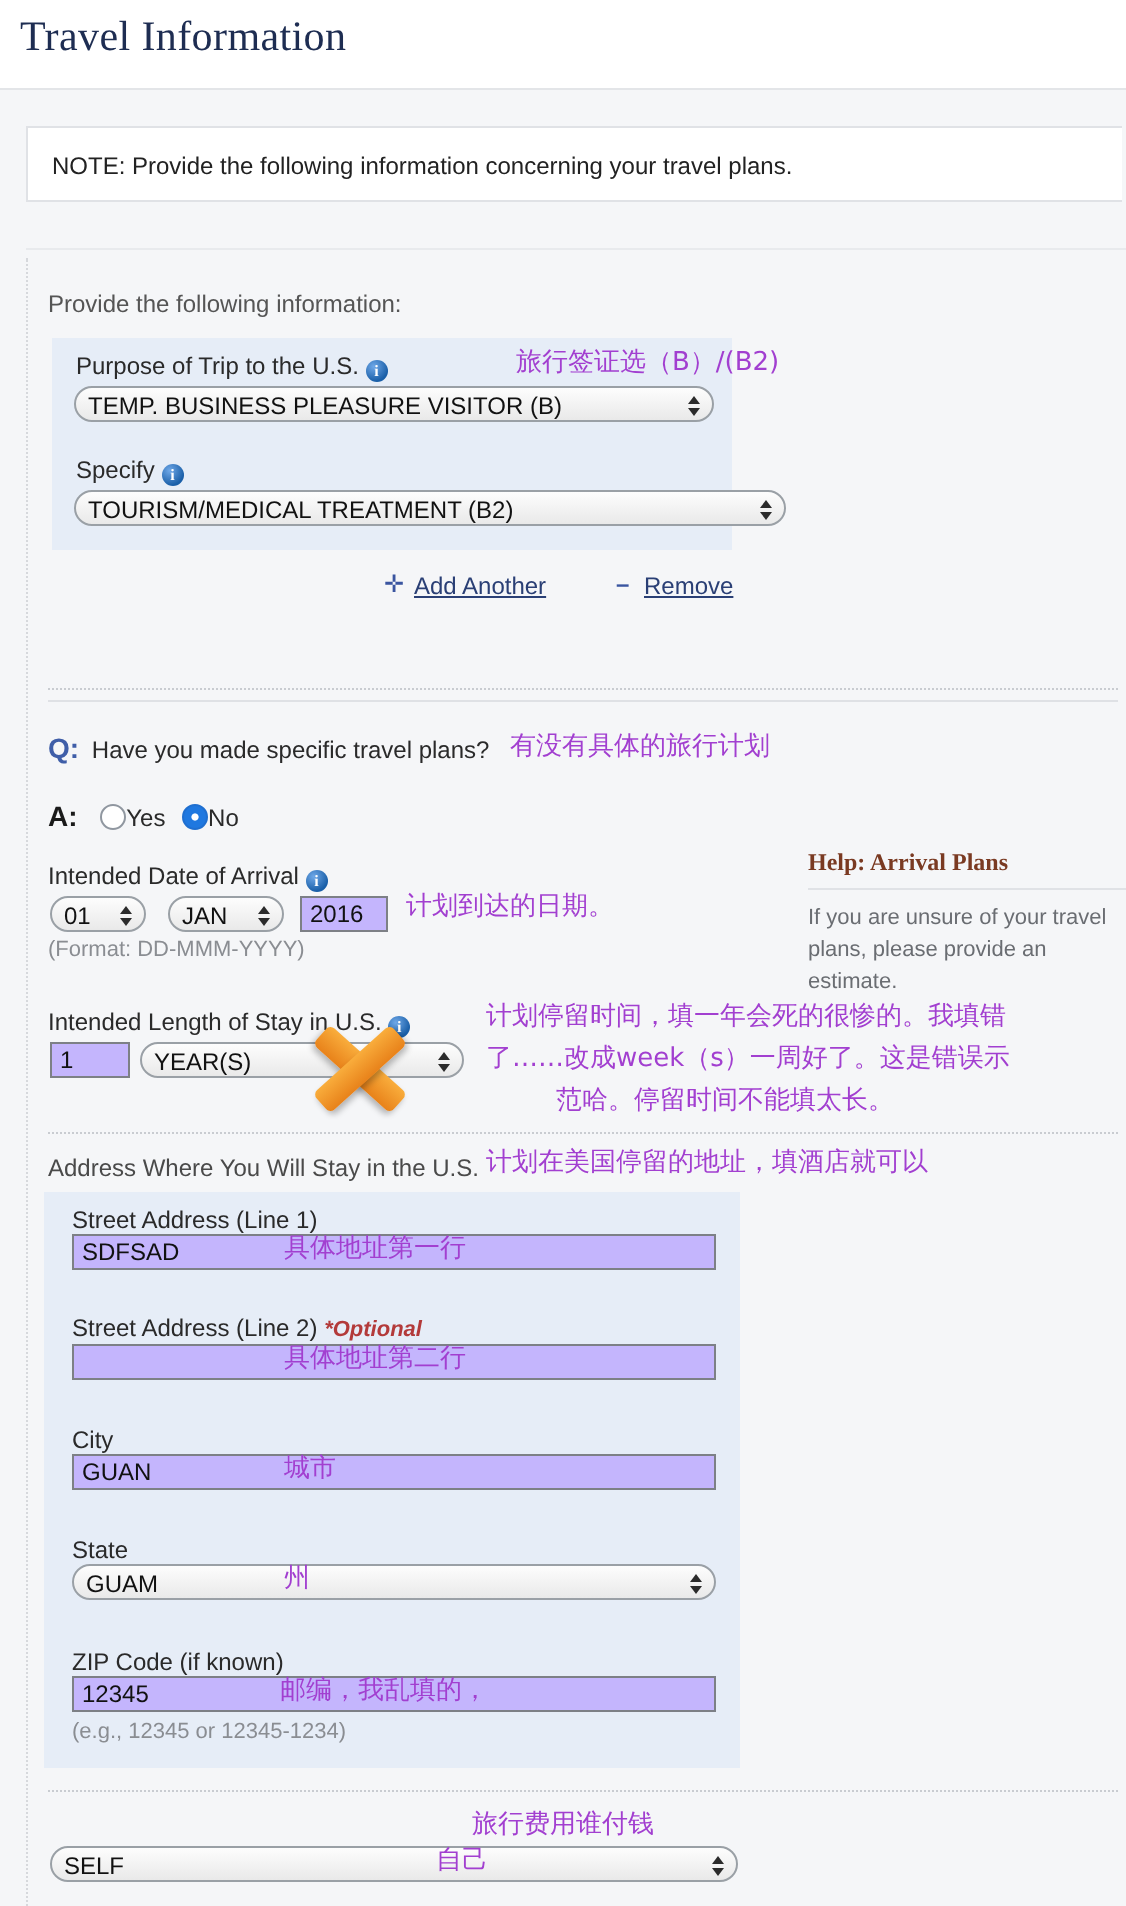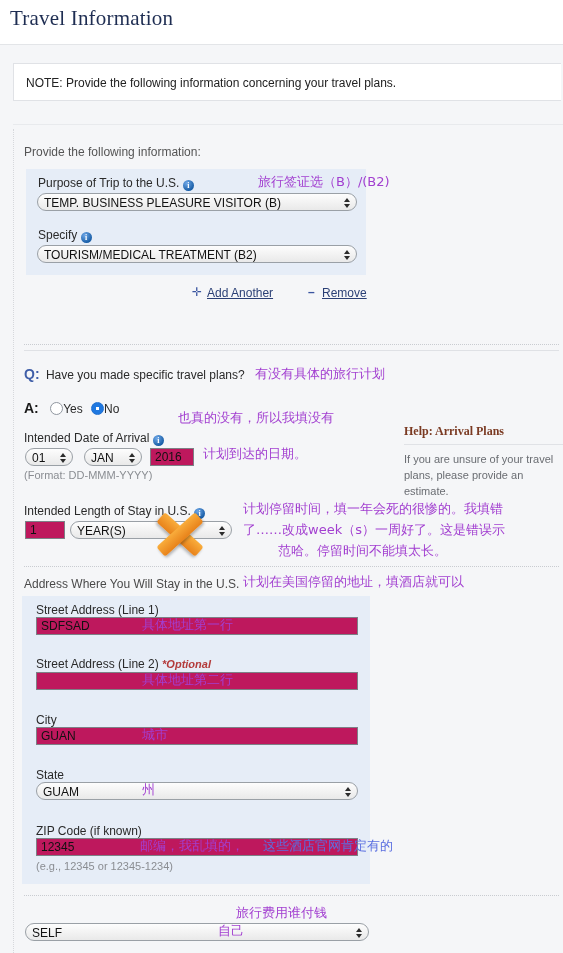--- a/index.html
+++ b/index.html
@@ -61,21 +61,21 @@
     width:8px;height:16px;
     display:flex;flex-direction:column;align-items:center;justify-content:center;gap:2px;
   }
   .sel .arrows i{display:block;width:0;height:0;border-left:3px solid transparent;border-right:3px solid transparent;}
   .sel .arrows i.up{border-bottom:4px solid #2b2b2b;}
   .sel .arrows i.dn{border-top:4px solid #2b2b2b;}
 
   
   .txt{
     position:absolute;box-sizing:border-box;
-    background:#be185d;border:1px solid #7d8086;
+    background:#c4b5fd;border:1px solid #7d8086;
     font-size:12px;color:#111;line-height:16px;height:18px;
     padding:0 4px;white-space:nowrap;overflow:hidden;
   }
 
   .infoicon{
     display:inline-block;width:11px;height:11px;border-radius:50%;
     background:radial-gradient(circle at 35% 30%,#6fa8e8,#1a5fa8 70%);
     color:#fff;font-size:8px;font-weight:bold;line-height:11px;text-align:center;
     vertical-align:-1px;font-family:"Liberation Serif",serif;
   }
@@ -173,21 +173,21 @@
         <i class="up"></i>
         <i class="dn"></i>
       </span>
   </div>
 
   <div style="position:absolute;left:38px;top:228px;" class="lbl">
     <span>Specify</span>
     <span class="infoicon">i</span>
   </div>
 
-  <div class="sel" style="left:37px;top:245px;width:320px;">
+  <div class="sel" style="left:37px;top:245px;width:356px;">
     <span>TOURISM/MEDICAL TREATMENT (B2)</span>
     <span class="arrows">
         <i class="up"></i>
         <i class="dn"></i>
       </span>
   </div>
 
   <span class="plusico" style="left:192px;top:285px;">✛</span>
   <a class="lnk" style="left:207px;top:286px;" href="#">Add Another</a>
   <span class="plusico" style="left:308px;top:285px;">–</span>
@@ -200,21 +200,20 @@
     <span class="qmark">Q:</span>
     <span class="lbl" style="margin-left:3px;">Have you made specific travel plans?</span>
   </div>
   <div class="cn" style="left:255px;top:365px;">有没有具体的旅行计划</div>
 
   <div style="position:absolute;left:24px;top:400px;">
     <span class="amark">A:</span>
     <span class="radio" style="margin-left:8px;"></span><span class="lbl">Yes</span>
     <span class="radio on" style="margin-left:5px;"></span><span class="lbl">No</span>
   </div>
-  <div class="cn" style="left:178px;top:409px;">也真的没有，所以我填没有</div>
 
   <div style="position:absolute;left:24px;top:431px;" class="lbl">
     <span>Intended Date of Arrival</span>
     <span class="infoicon">i</span>
   </div>
 
   <div class="sel" style="left:25px;top:448px;width:48px;">
     <span>01</span>
     <span class="arrows">
         <i class="up"></i>
@@ -288,21 +287,20 @@
     <span class="arrows">
         <i class="up"></i>
         <i class="dn"></i>
       </span>
   </div>
   <div class="cn" style="left:142px;top:781px;">州</div>
 
   <div class="lbl" style="position:absolute;left:36px;top:824px;">ZIP Code (if known)</div>
   <div class="txt" style="left:36px;top:838px;width:322px;">12345</div>
   <div class="cn" style="left:140px;top:837px;">邮编，我乱填的，</div>
-  <div class="cn blue" style="left:263px;top:837px;">这些酒店官网肯定有的</div>
   <div class="hint" style="position:absolute;left:36px;top:860px;">(e.g., 12345 or 12345-1234)</div>
 
   <div class="dotsep" style="left:24px;top:895px;width:535px;"></div>
 
   <div class="cn" style="left:236px;top:904px;">旅行费用谁付钱</div>
 
   <div class="sel" style="left:25px;top:923px;width:344px;">
     <span>SELF</span>
     <span class="arrows">
         <i class="up"></i>

